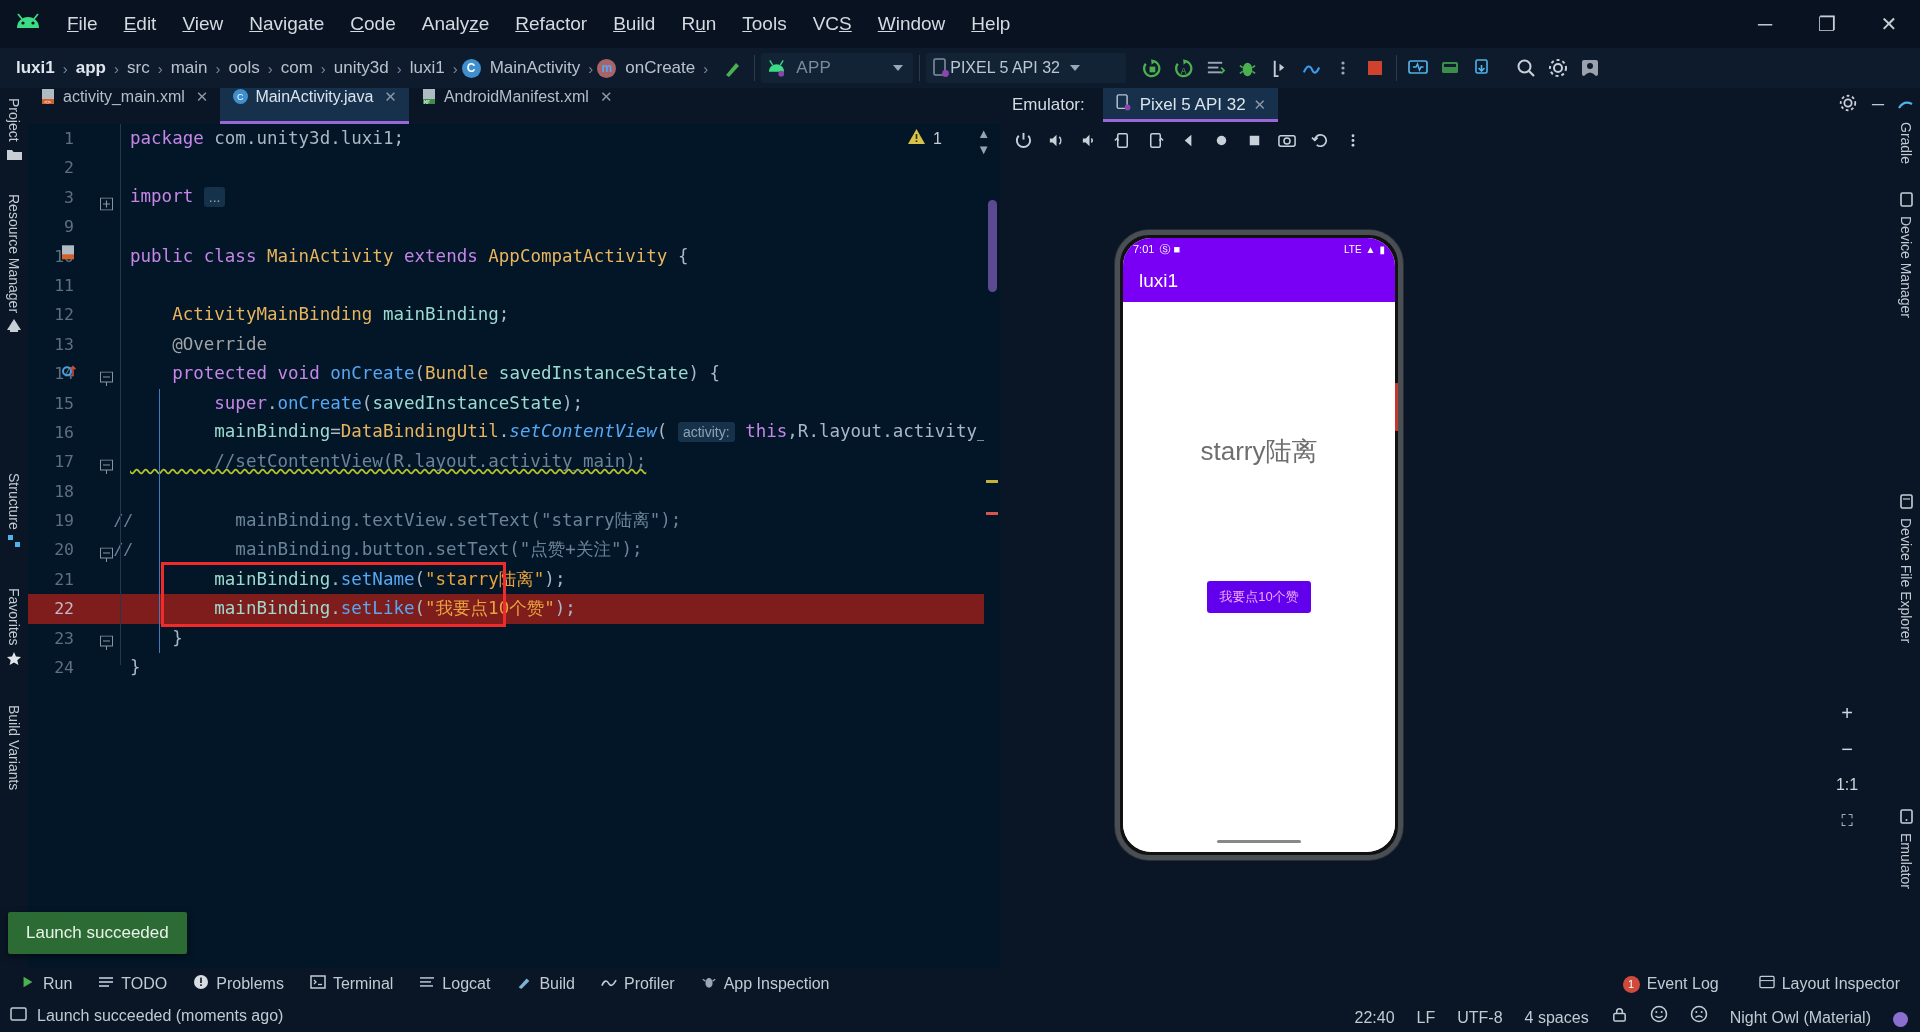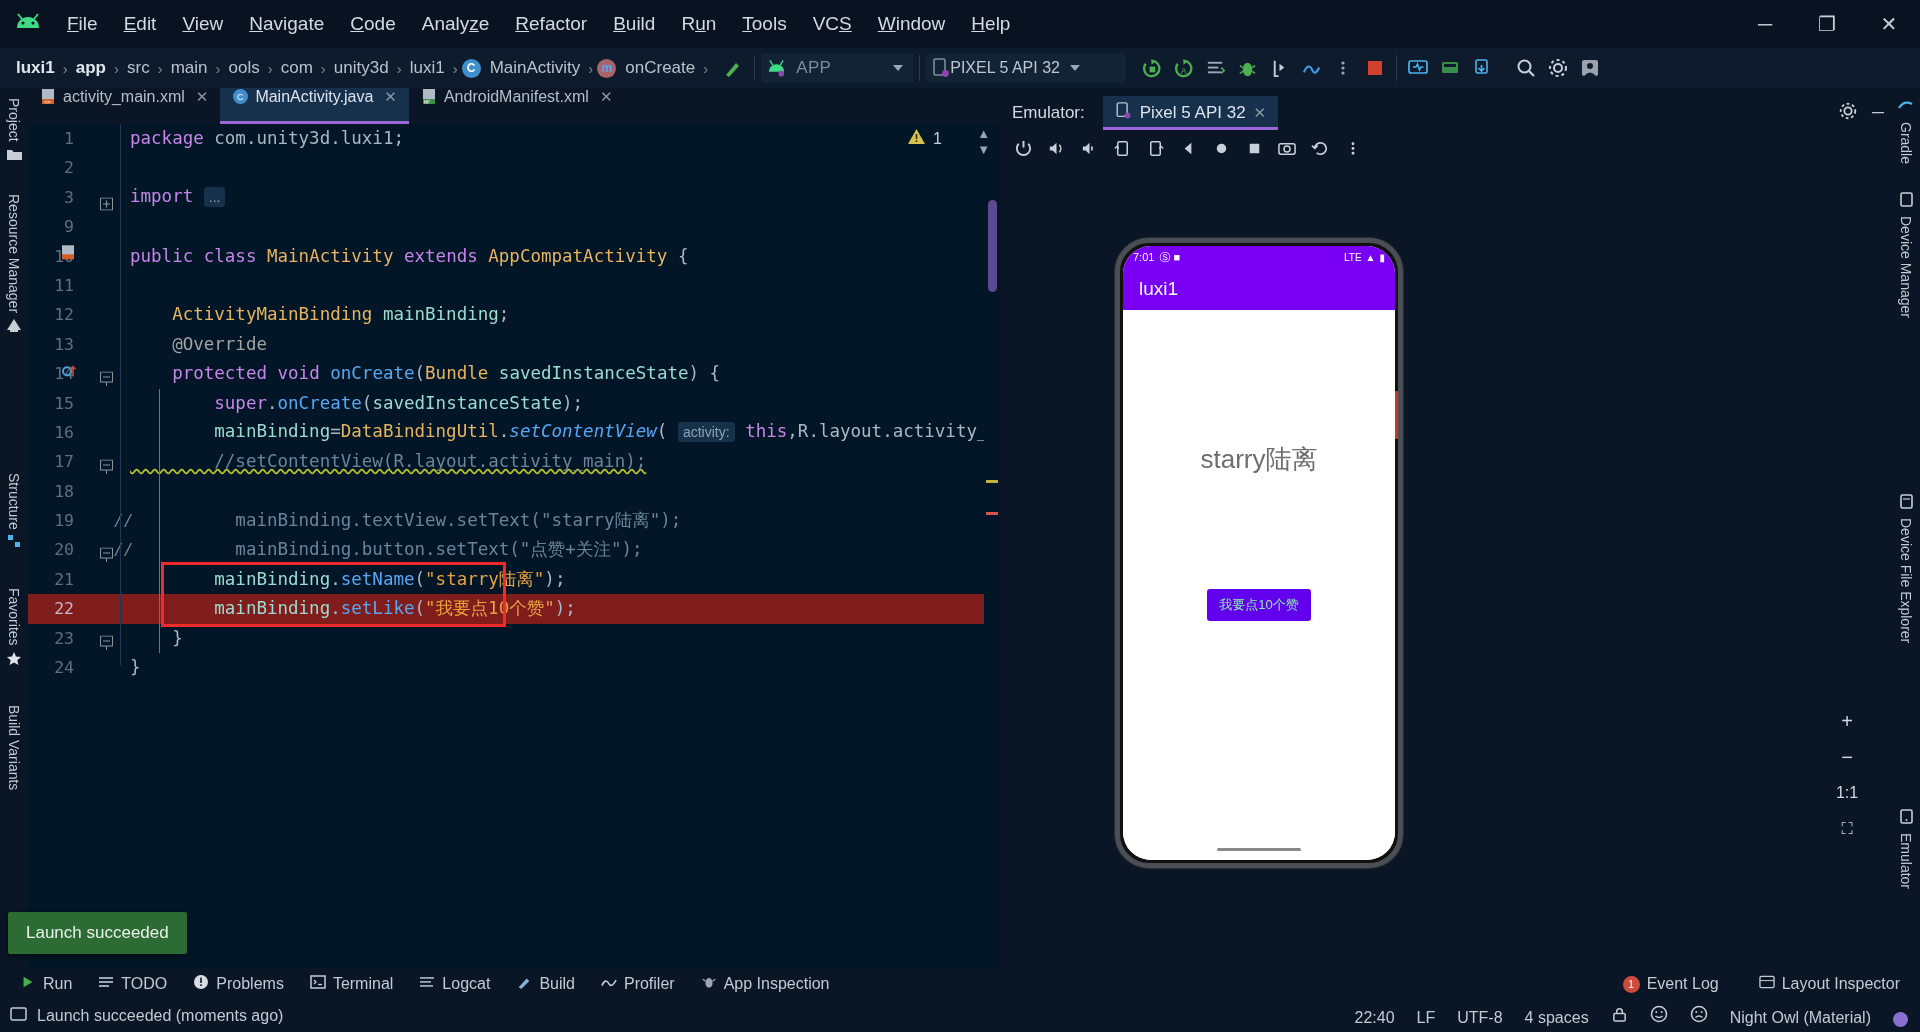--- a/index.html
+++ b/index.html
@@ -109,21 +109,21 @@
     line-height:10px; color:#98a3b0; font-size:13px; }
 
   .scrollbar-v { position:absolute; right:3px; top:40px; width:9px; height:92px;
     background:#5b4a92; border-radius:5px; }
   .marker-red { position:absolute; right:2px; width:12px; height:3px; background:#d9534f;}
   .marker-yel { position:absolute; right:2px; width:12px; height:3px; background:#c4b33a;}
   .editor-rightstrip { position:absolute; right:0; top:36px; bottom:0; width:16px;
     background:#021627; }
 
   
-  .emupanel { position:absolute; right:28px; top:96px; width:892px; bottom:60px;
+  .emupanel { position:absolute; right:28px; top:88px; width:892px; bottom:60px;
     background:#0a1625; }
   .emu-head { height:34px; display:flex; align-items:center; padding-left:12px;
     background:#0a1625; position:relative; }
   .emu-label { font-size:17px; color:#d4dae2; margin-right:18px; }
   .emu-tab { display:flex; align-items:center; gap:8px; background:#17314d;
     height:34px; padding:0 12px; font-size:17px; color:#dbe3ec; position:relative; }
   .emu-tab:after { content:""; position:absolute; left:0; right:0; bottom:0;
     height:3px; background:#9a66d8; }
   .emu-head-right { position:absolute; right:8px; display:flex; align-items:center; gap:14px; }
 
@@ -140,21 +140,21 @@
     background:#fff; border-radius:28px; overflow:hidden; }
   .sbar { height:22px; background:#7a00f5; display:flex; align-items:center;
     padding:0 10px; color:#fff; font-size:11px; justify-content:space-between;}
   .sbar-l { display:flex; align-items:center; gap:5px; }
   .sbar-r { display:flex; align-items:center; gap:4px; font-size:10px; }
   .appbar { height:42px; background:#7a00f5; display:flex; align-items:center;
     padding-left:16px; color:#fff; font-size:19px; }
   .phone-body { position:absolute; top:64px; left:0; right:0; bottom:0; background:#fff;
     display:flex; flex-direction:column; align-items:center; }
   .app-text { margin-top:132px; font-size:26px; color:#6e6e6e; }
-  .app-btn { margin-top:112px; background:#6200ee; color:#86efac; font-size:13px;
+  .app-btn { margin-top:112px; background:#6200ee; color:#f0abfc; font-size:13px;
     padding:7px 12px; border-radius:3px; }
   .navline { position:absolute; bottom:9px; left:50%; transform:translateX(-50%);
     width:84px; height:3px; background:#888; border-radius:2px; }
   .side-btn { position:absolute; right:-1px; top:148px; width:5px; height:48px;
     background:#c0392b; border-radius:2px; }
 
   .zoomctl { position:absolute; right:28px; top:538px; width:34px;
     display:flex; flex-direction:column; align-items:center; gap:2px; }
   .zoombtn { width:34px; height:34px; display:flex; align-items:center;
     justify-content:center; color:#cfd6de; font-size:20px; }

